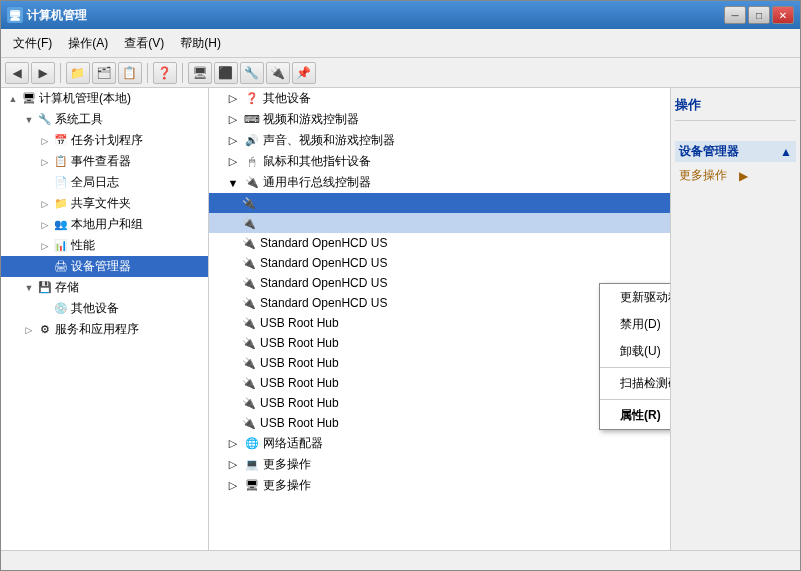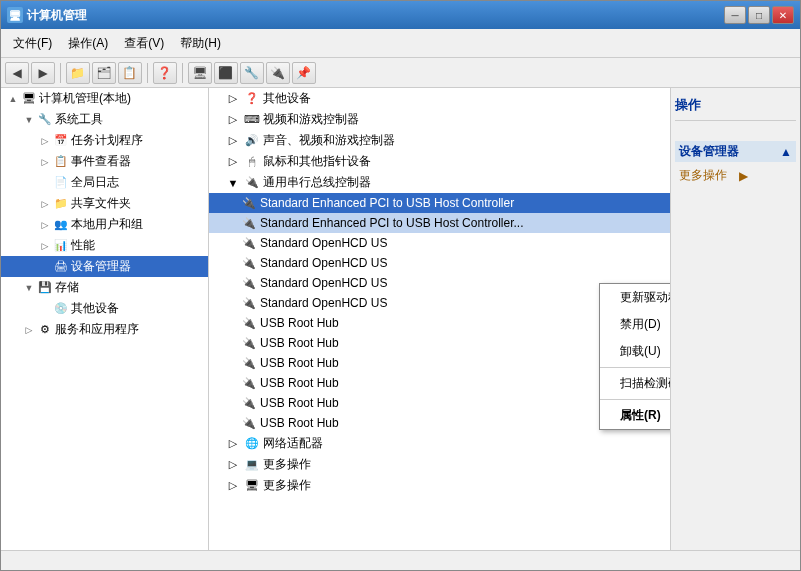--- a/index.html
+++ b/index.html
@@ -434,26 +434,24 @@
       </div>
 
       <div class="device-item dev-indent-1">
         <span class="dev-icon">▼</span>
         <span class="dev-icon">🔌</span>
         <span>通用串行总线控制器</span>
       </div>
 
       <div class="device-item dev-indent-2 highlighted" style="background:#316ac5;color:white;">
         <span class="dev-icon" style="color:white;">🔌</span>
-        <span>Standard Enhanced PCI to USB Host Controller</span>
       </div>
 
       <div class="device-item dev-indent-2" style="background:#c0d4f0;">
         <span class="dev-icon">🔌</span>
-        <span>Standard Enhanced PCI to USB Host Controller...</span>
       </div>
 
       <div class="device-item dev-indent-2">
         <span class="dev-icon">🔌</span>
         <span>Standard OpenHCD US</span>
       </div>
       <div class="device-item dev-indent-2">
         <span class="dev-icon">🔌</span>
         <span>Standard OpenHCD US</span>
       </div>

